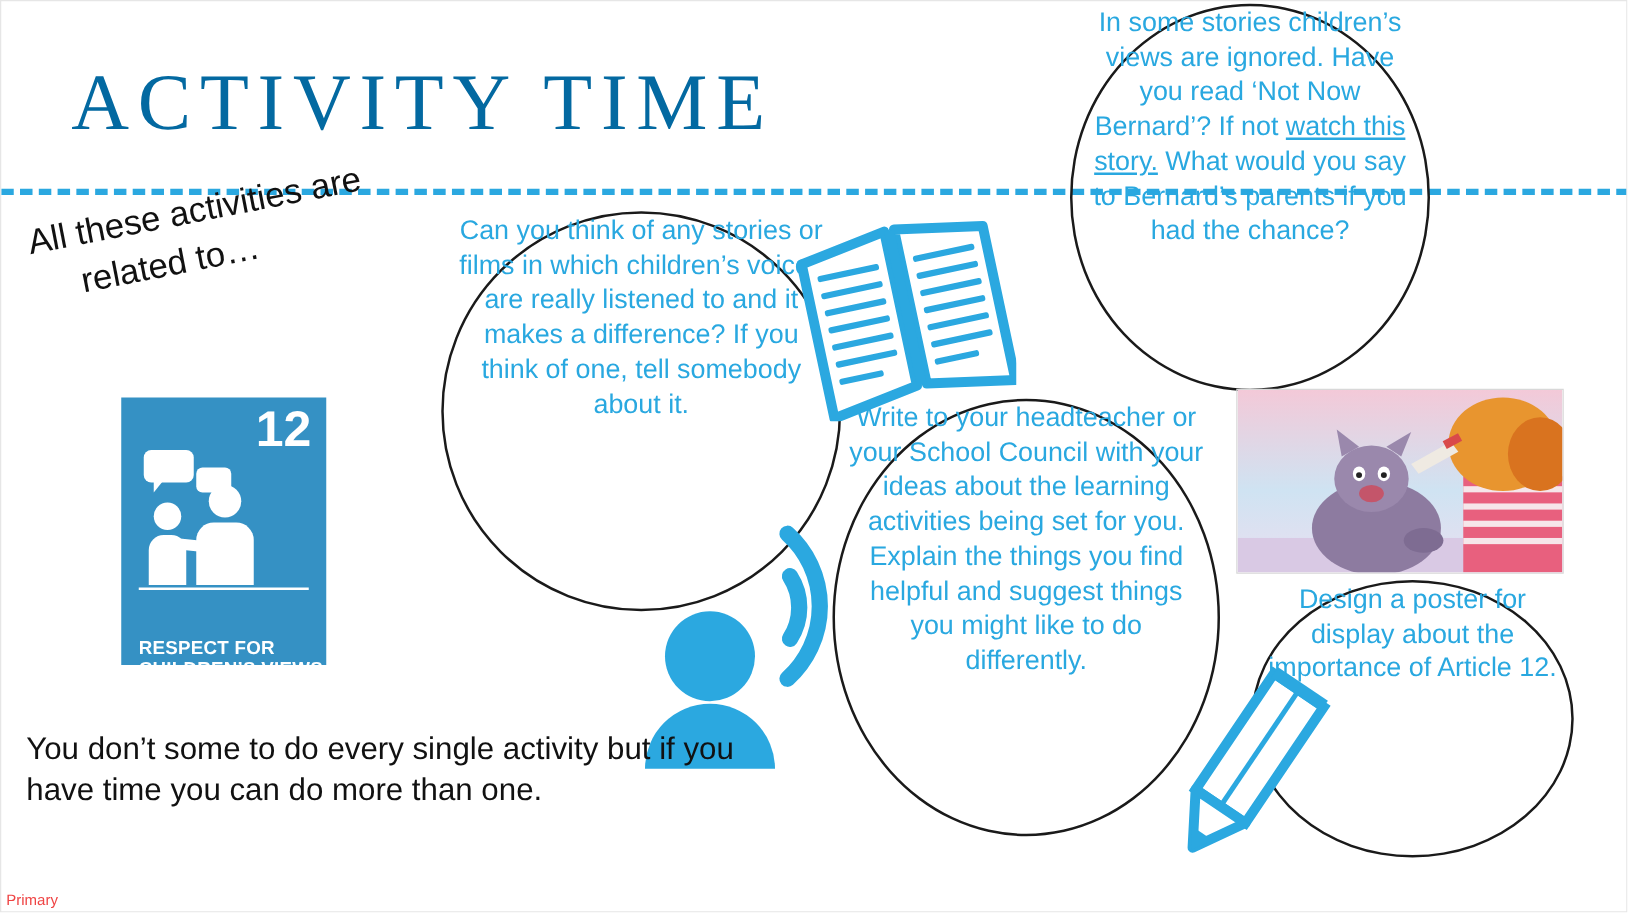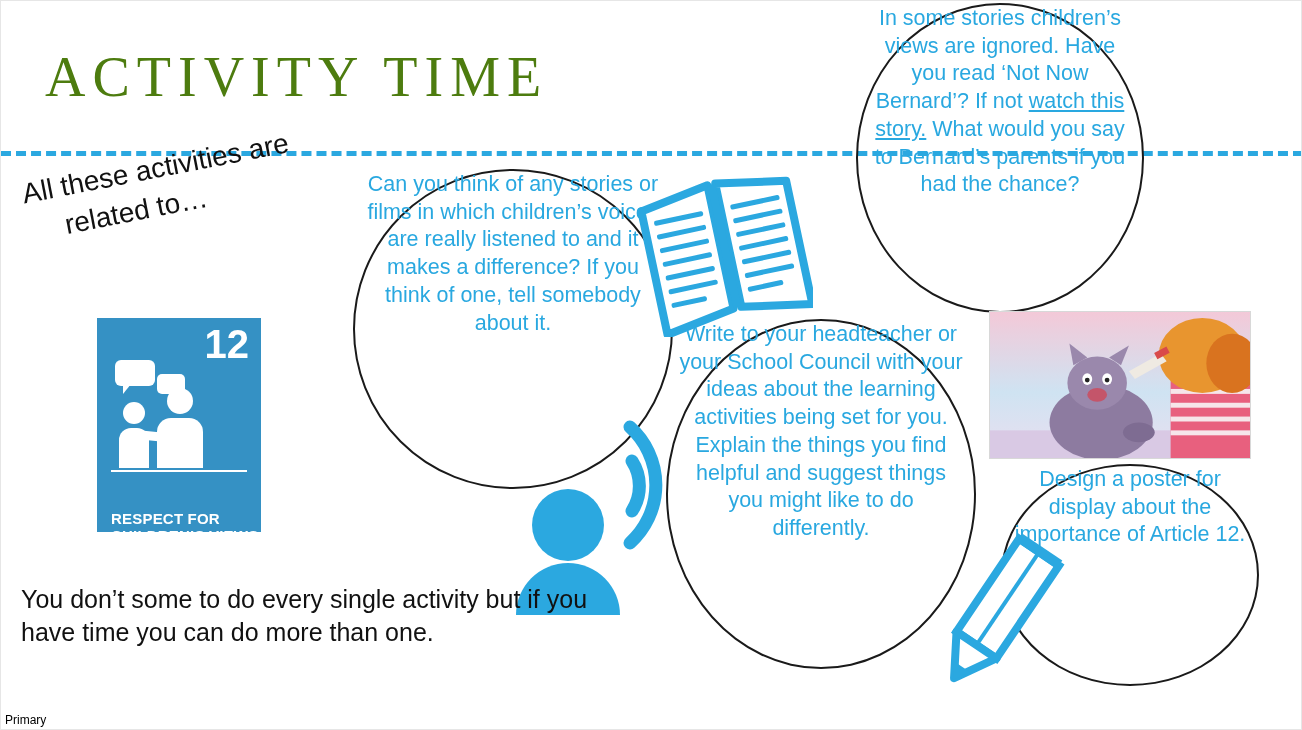--- a/index.html
+++ b/index.html
@@ -16,26 +16,26 @@
     height: 730px;
     background: #ffffff;
     overflow: hidden;
     border: 1px solid #e6e6e6;
     box-sizing: border-box;
   }
 
   
   .title {
     position: absolute;
-    left: 44px;
+    left: 56px;
     top: 44px;
     font-family: "Liberation Serif", serif;
-    font-size: 56px;
+    font-size: 64px;
     letter-spacing: 7px;
-    color: #4d7c0f;
+    color: #0369a1;
     white-space: nowrap;
   }
 
   
   .divider {
     position: absolute;
     left: 0px;
     top: 150px;
     width: 1302px;
     height: 0;
@@ -252,21 +252,21 @@
     overflow: hidden;
     box-sizing: border-box;
   }
 
   
   .footer {
     position: absolute;
     left: 4px;
     top: 712px;
     font-size: 12px;
-    color: #000000;
+    color: #ef4444;
   }
 </style>
 </head>
 <body>
 
 <div id="slide">
 
   <div class="title">ACTIVITY TIME</div>
 
   <div class="divider"></div>

